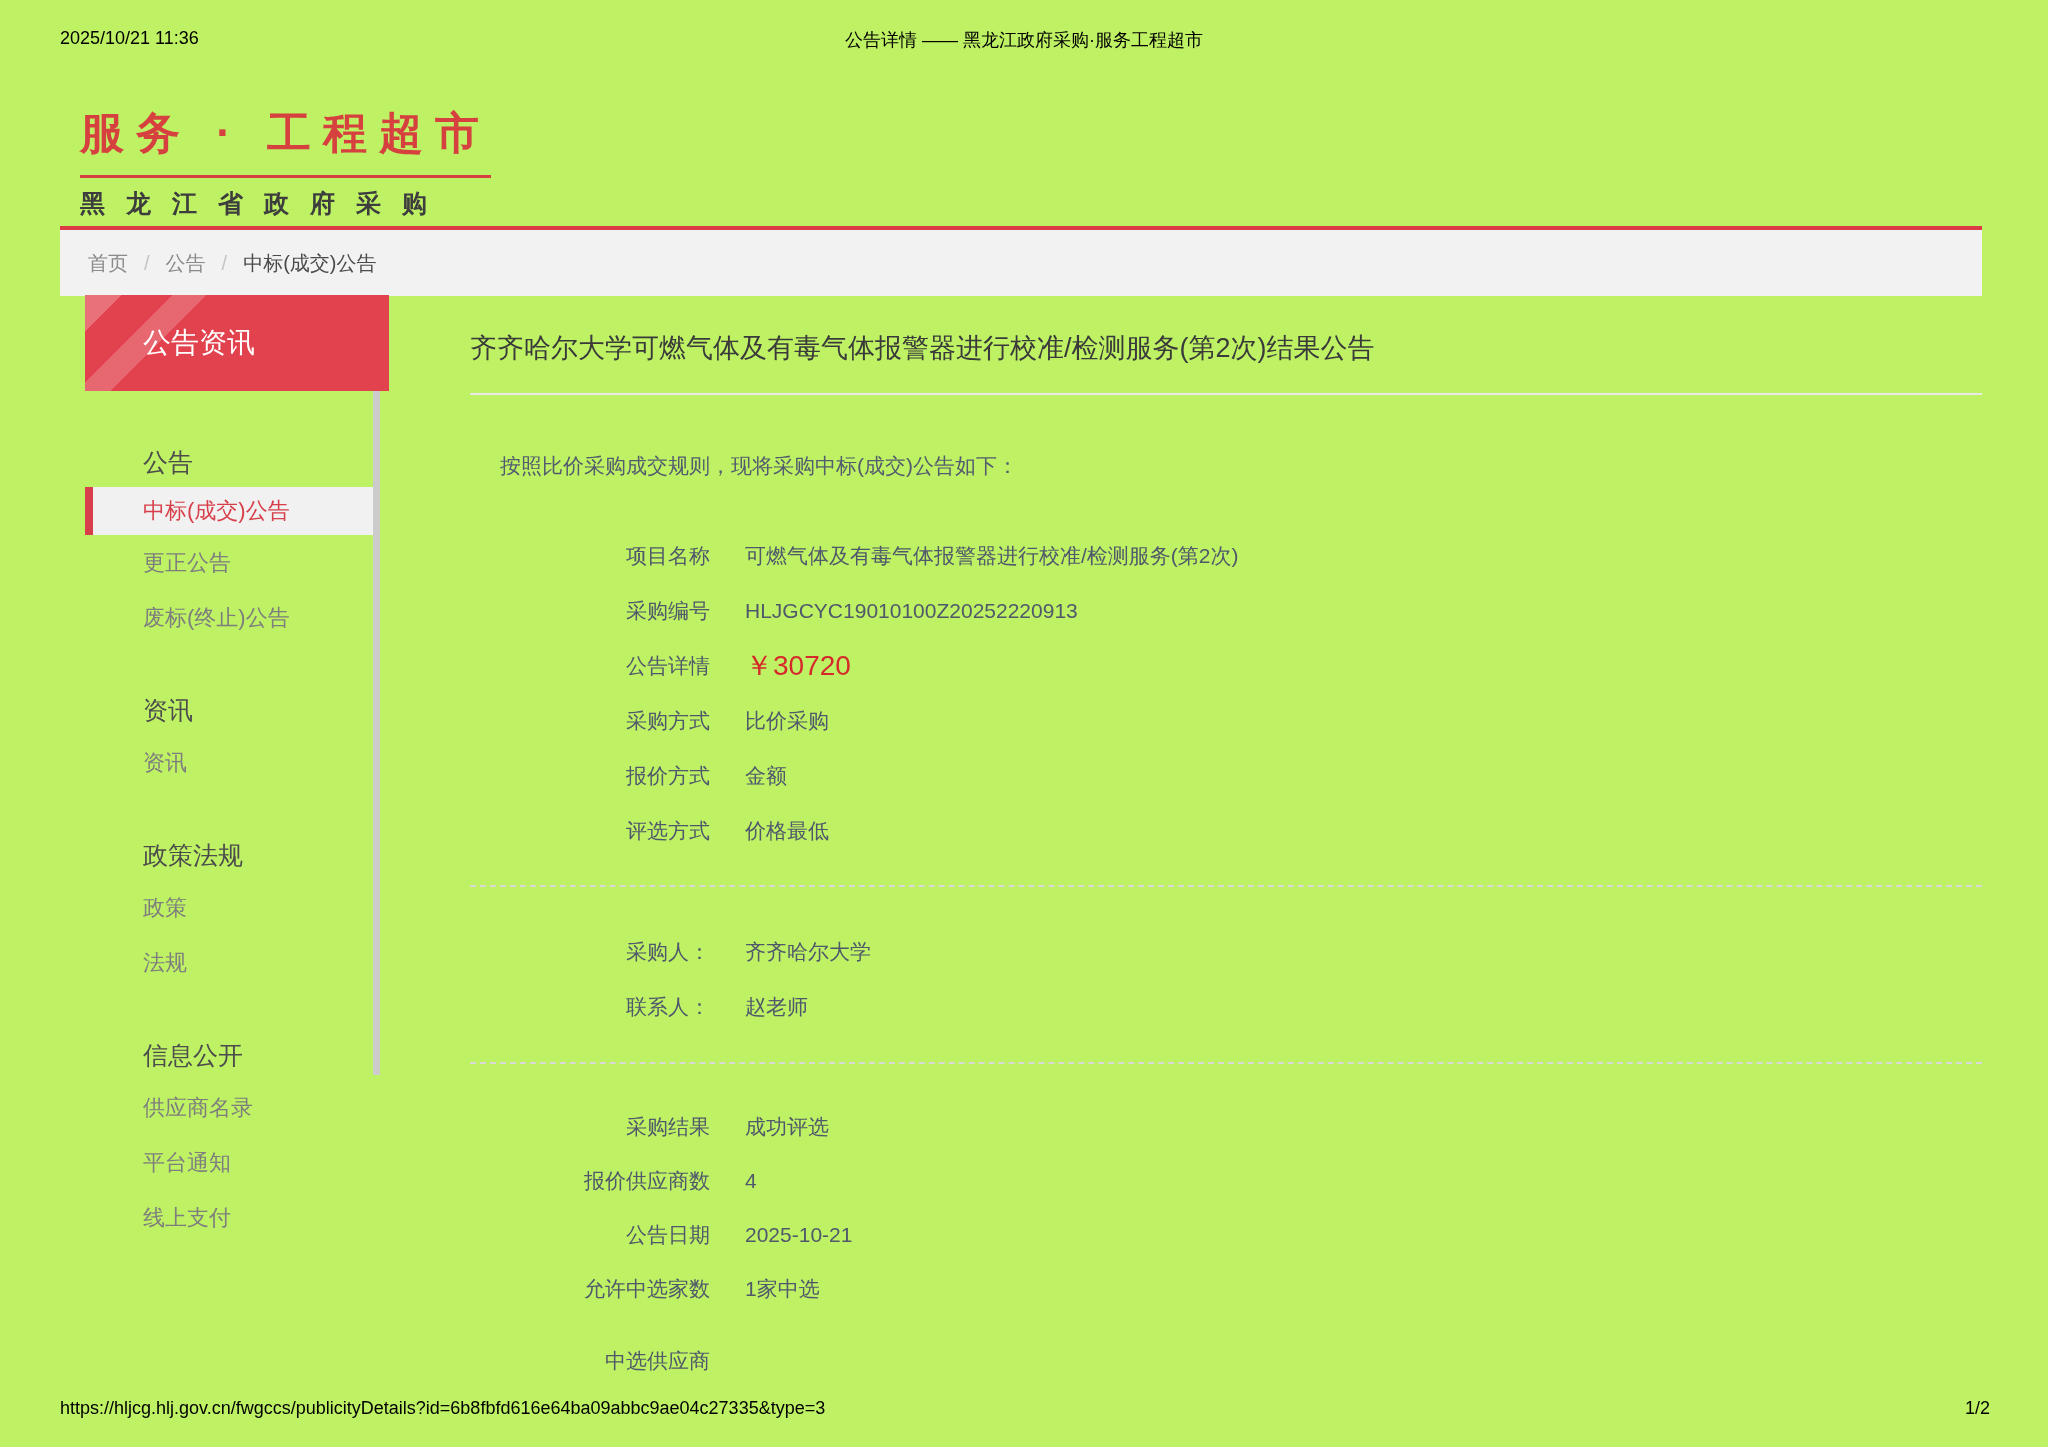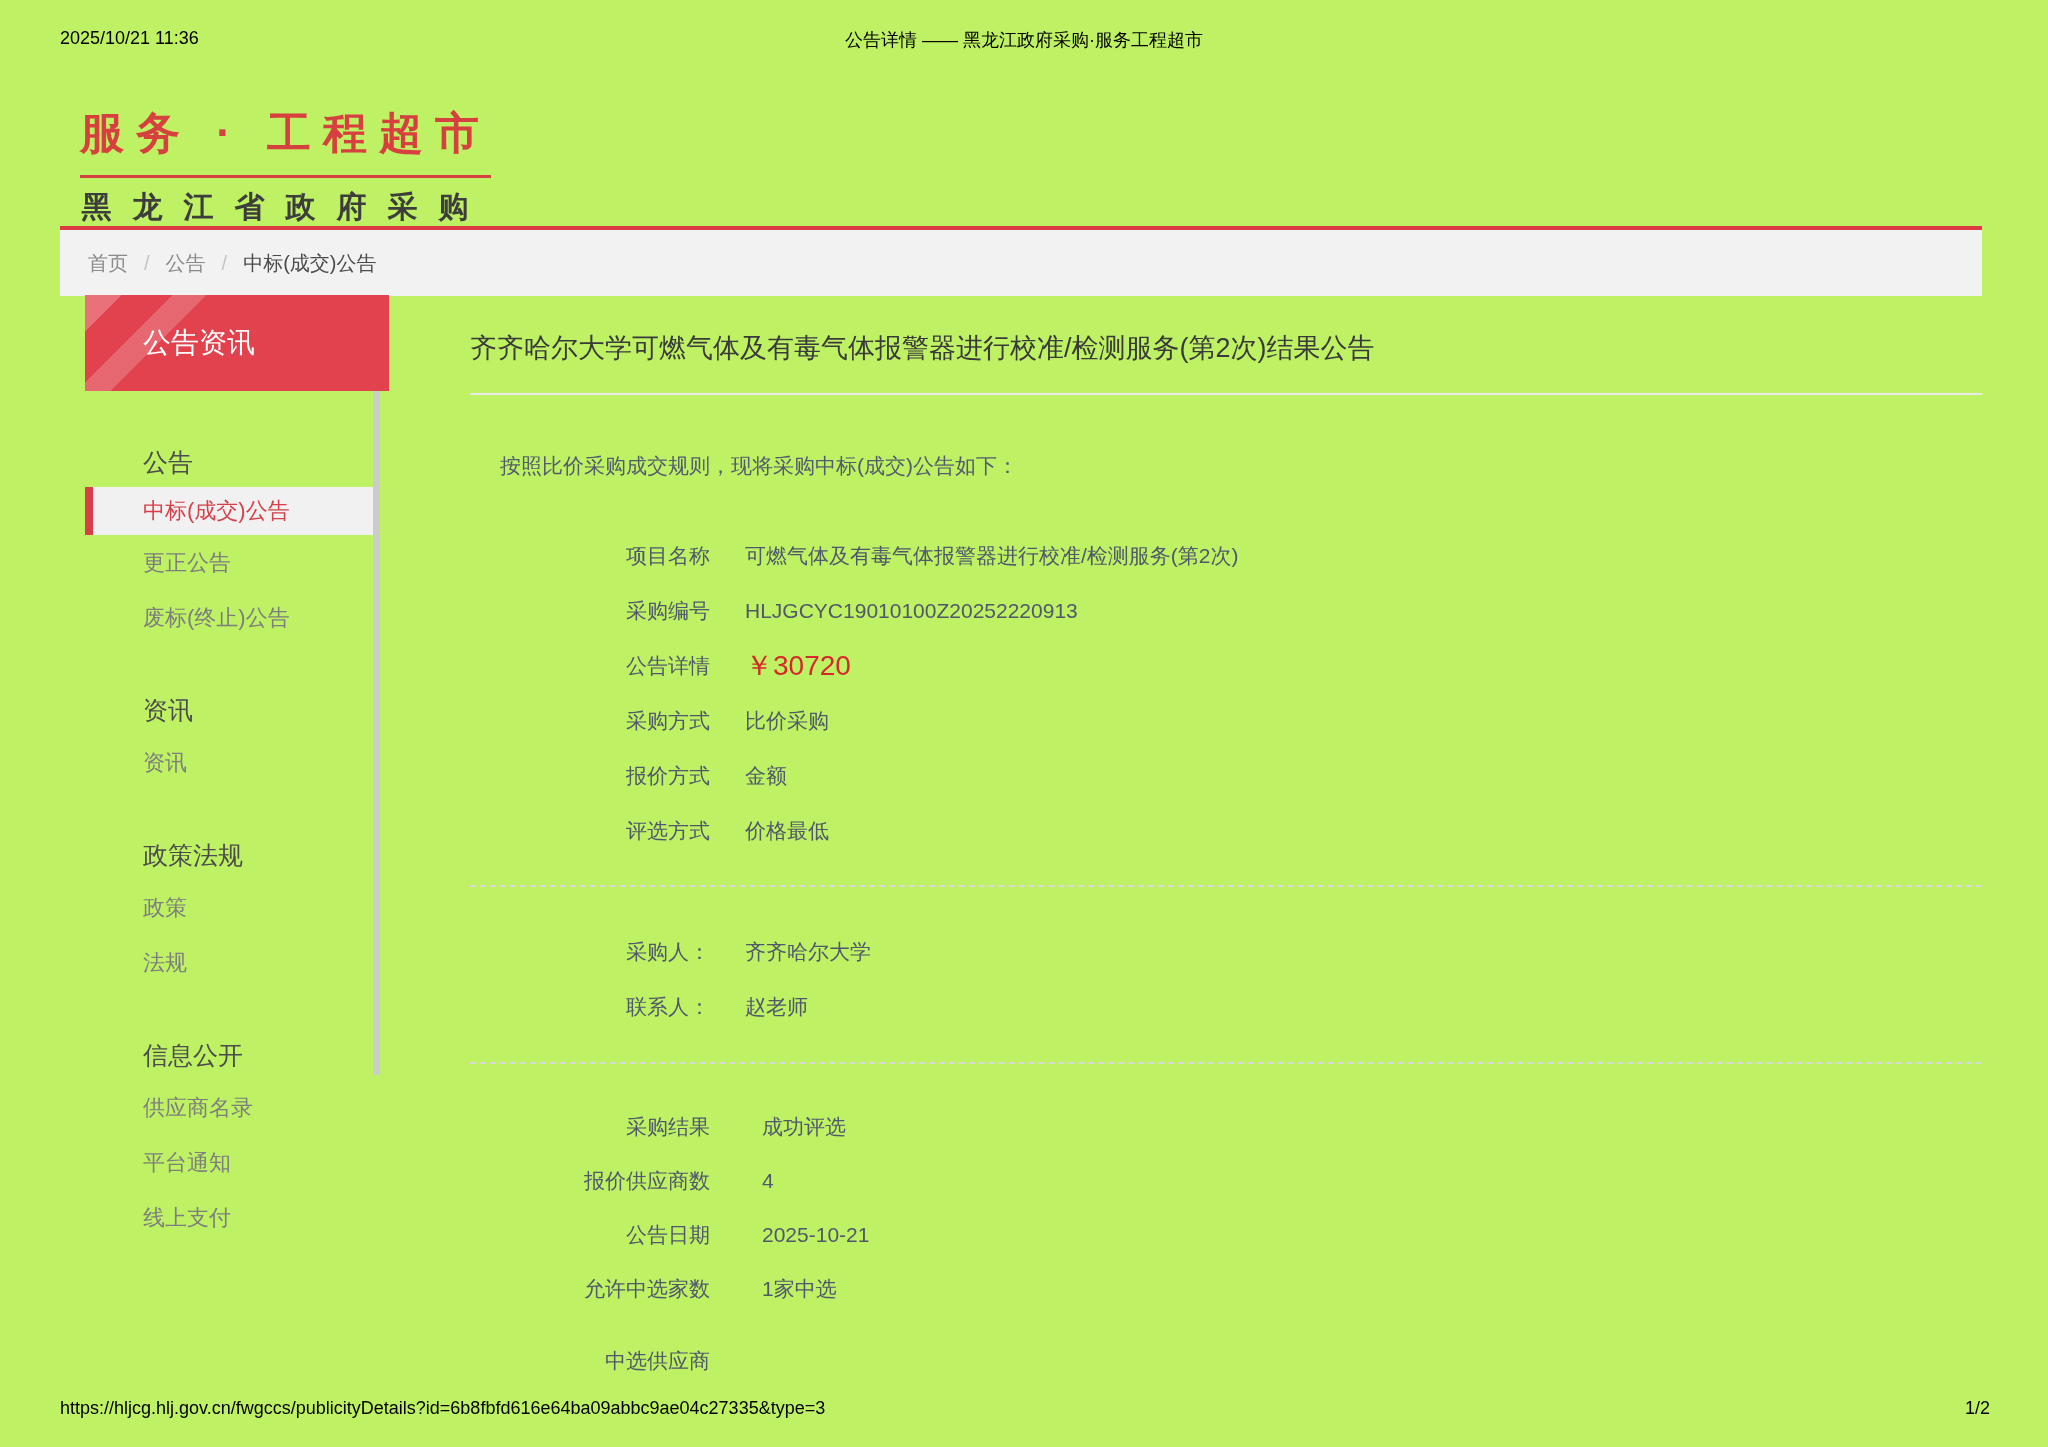--- a/index.html
+++ b/index.html
@@ -8,21 +8,21 @@
 
   
   .print-datetime { position:absolute; left:60px; top:28px; font-size:18px; color:#000; }
   .print-title { position:absolute; left:50%; top:28px; transform:translateX(-50%); font-size:18px; color:#000; white-space:nowrap; }
   .print-url { position:absolute; left:60px; top:1398px; font-size:18px; color:#000; }
   .print-page { position:absolute; right:58px; top:1398px; font-size:18px; color:#000; }
 
   
   .logo { position:absolute; left:80px; top:104px; }
   .logo-line1 { display:inline-block; font-size:44px; font-weight:bold; color:#d6413f; letter-spacing:12px; white-space:nowrap; padding-bottom:12px; border-bottom:3px solid #d6413f; }
-  .logo-line2 { margin-top:9px; font-size:30px; color:#3d3d3d; letter-spacing:21px; white-space:nowrap; font-weight:bold;text-align:center; }
+  .logo-line2 { margin-top:9px; font-size:25px; color:#3d3d3d; letter-spacing:21px; white-space:nowrap; font-weight:bold; }
 
   
   .red-rule { position:absolute; left:60px; top:226px; width:1922px; height:4px; background:#dc3b45; }
   .breadcrumb-bar { position:absolute; left:60px; top:230px; width:1922px; height:66px; background:#f2f2f3; display:flex; align-items:center; padding-left:28px; font-size:20px; }
   .crumb { color:#8a8a8a; }
   .crumb.current { color:#4b4b4b; }
   .crumb-sep { color:#c4c4c4; margin:0 16px; }
 
   
   .sidebar { position:absolute; left:85px; top:295px; width:295px; }
@@ -42,21 +42,21 @@
   .main-title { position:absolute; left:470px; top:330px; width:1510px; font-size:27px; color:#3a3a3a; }
   .title-divider { position:absolute; left:470px; top:393px; width:1512px; height:0; border-top:2px solid #e9e9e9; }
   .intro { position:absolute; left:500px; top:452px; font-size:21px; color:#535b6e; }
 
   .fgroup { position:absolute; left:470px; width:1510px; }
   .g1 { top:528px; }
   .g2 { top:924px; }
   .g3 { top:1100px; }
   .g4 { top:1333px; }
   .frow { display:flex; align-items:center; height:55px; }
-  .g3 .frow { height:54px;gap:17px; }
+  .g3 .frow { height:54px; }
   .flabel { width:240px; text-align:right; font-size:21px; color:#50586b; flex:none; }
   .fvalue { margin-left:35px; font-size:21px; color:#50586b; }
   .fvalue.price { color:#d5292b; font-size:28px; }
 
   .dashed-divider { position:absolute; left:470px; width:1512px; height:0; border-top:2px dashed #d9d9d9; }
   .dd1 { top:885px; }
   .dd2 { top:1062px; }
 </style>
 </head>
 <body>

